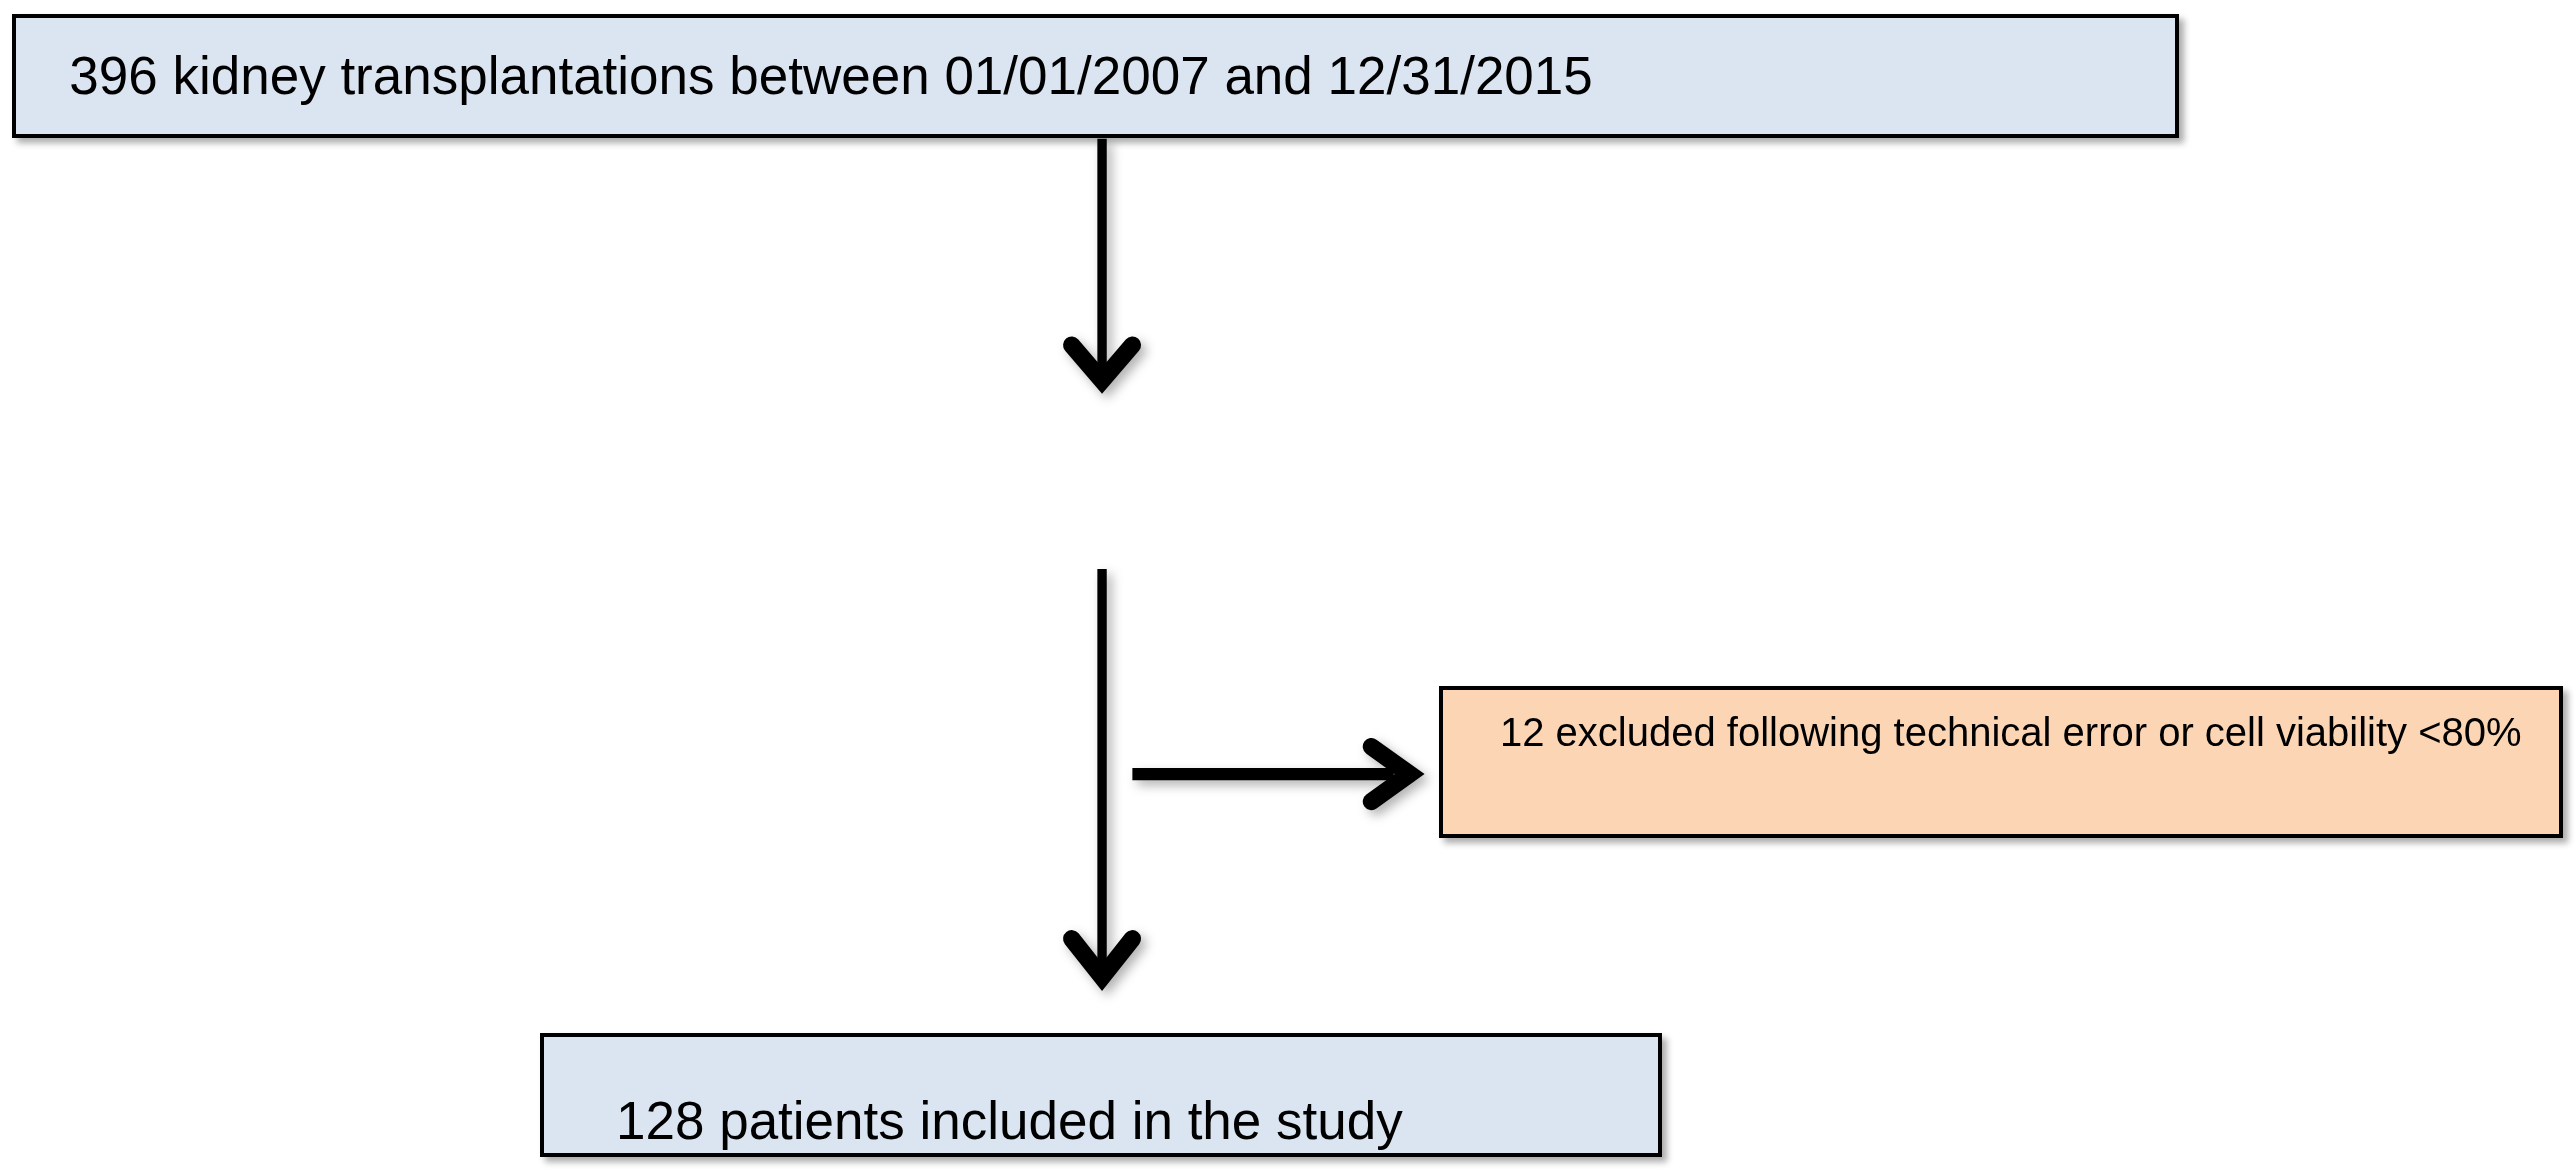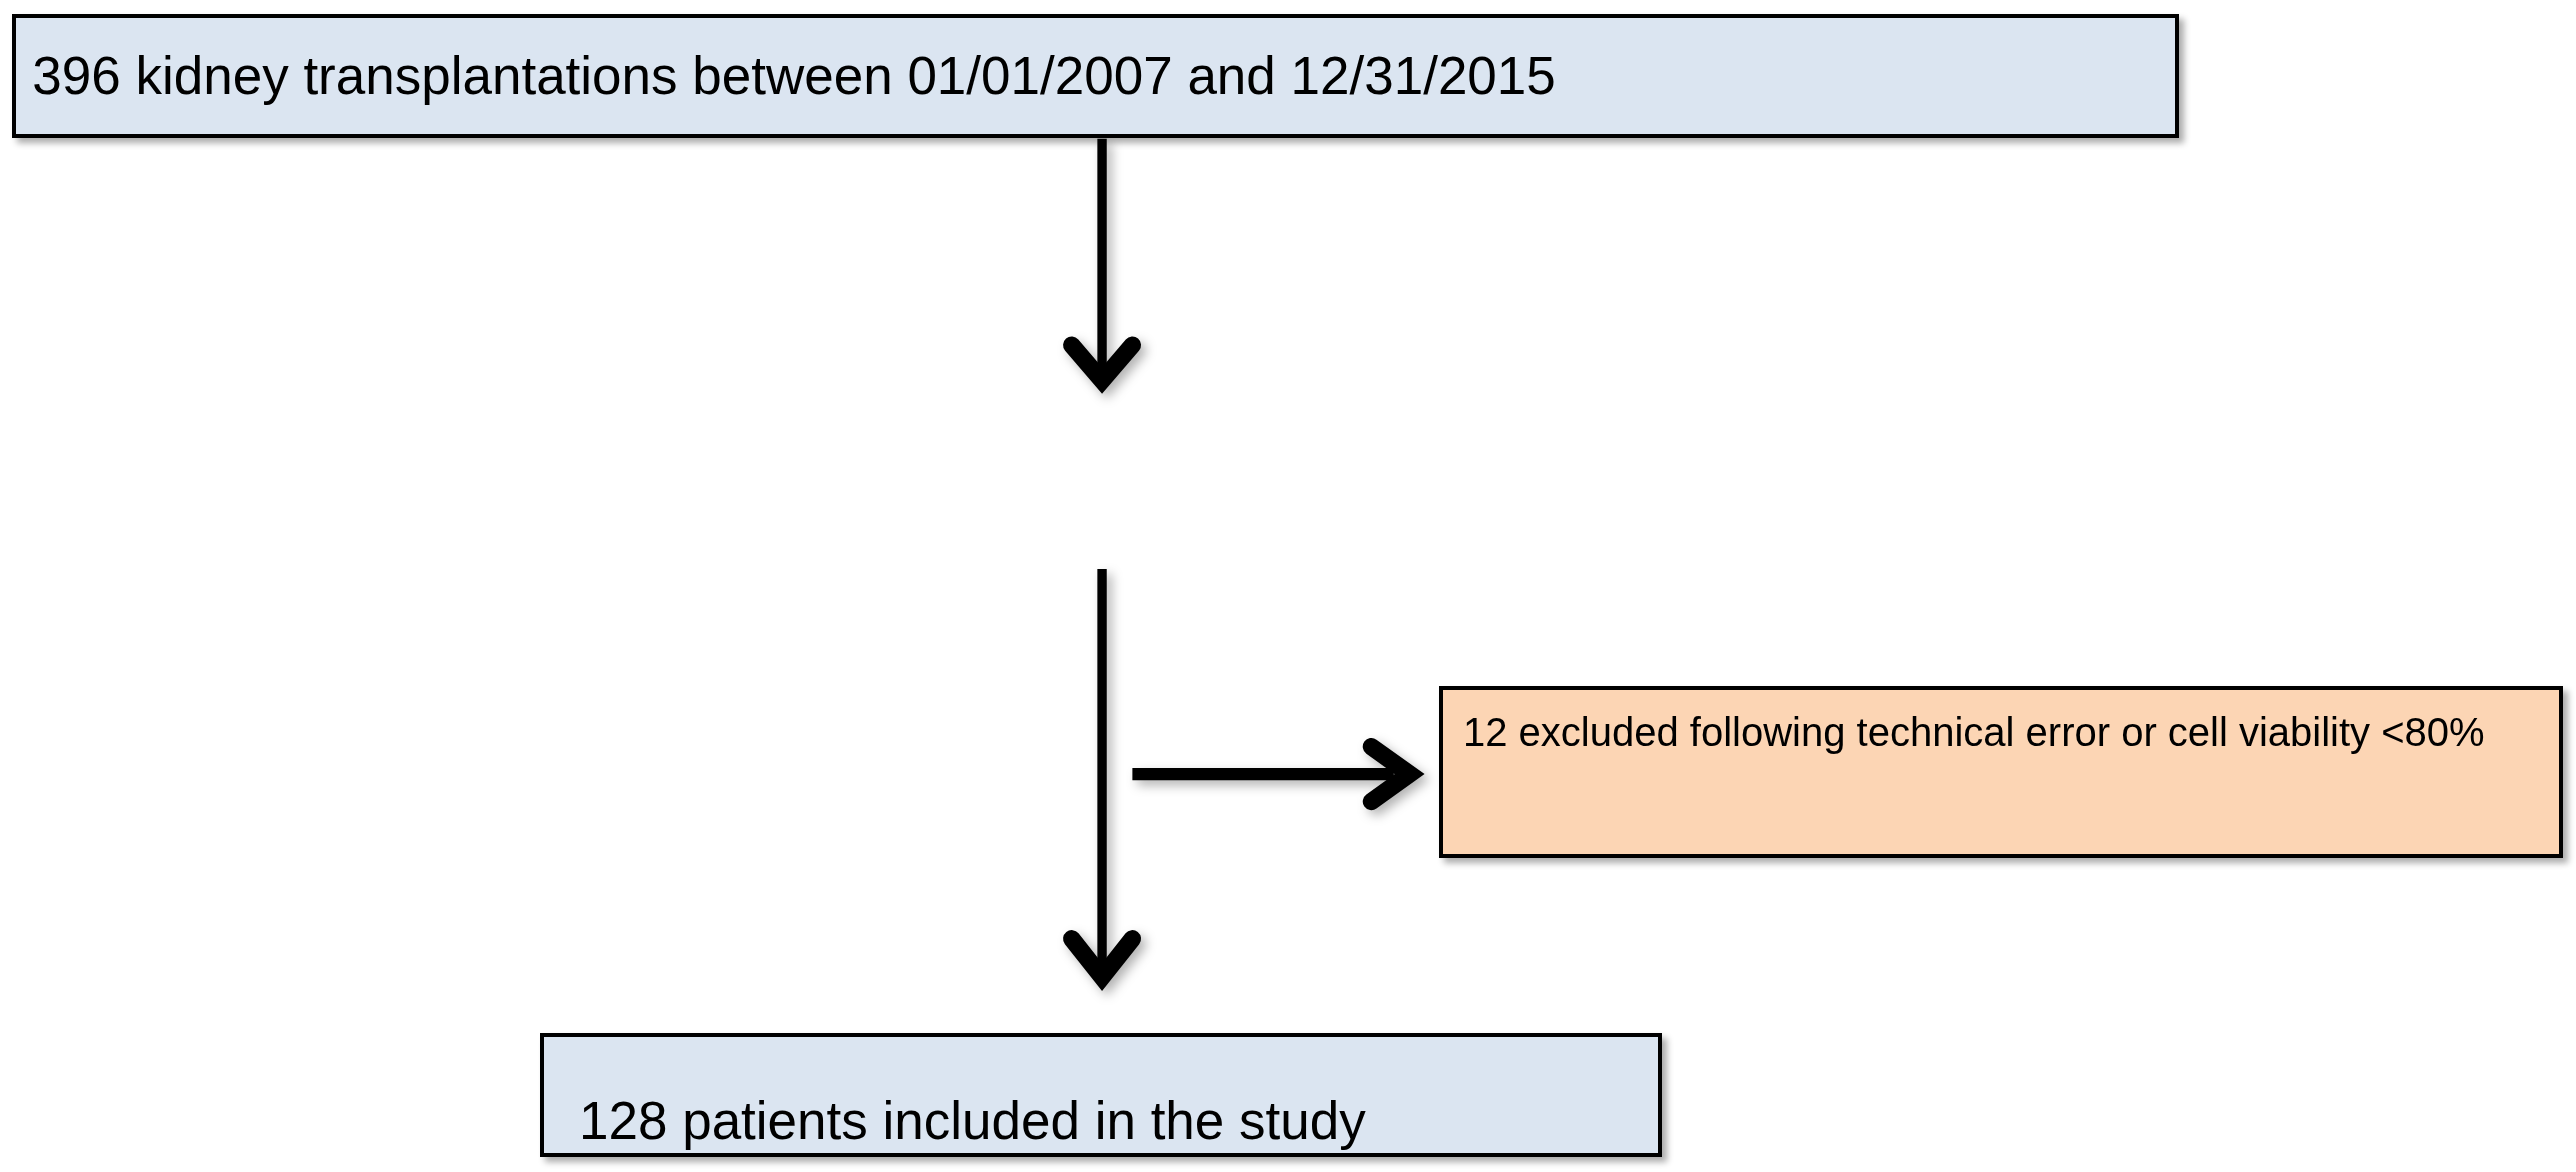--- a/index.html
+++ b/index.html
@@ -25,20 +25,21 @@
     color: #000000;
     line-height: 1.18;
     box-shadow: 5px 5px 6.5px rgba(0,0,0,0.33);
   }
   .node-fill-blue { background: #dbe5f1; }
   .node-fill-orange { background: #fcd5b4; }
   .node-text {
     display: block;
     width: 100%;
     white-space: pre-line;
+    margin-left: 37px;
   }
   
   #node-source {
     left: 12.3px;
     top: 14.4px;
     width: 2167px;
     height: 124px;
     font-size: 53px;
     padding-left: 16px;
     padding-right: 7.2px;
@@ -51,21 +52,21 @@
     height: 123px;
     font-size: 53px;
     padding-left: 27.4px;
     padding-right: 7.2px;
   }
   
   #node-excluded {
     left: 1439px;
     top: 686px;
     width: 1124px;
-    height: 172px;
+    height: 152px;
     font-size: 40px;
     padding-left: 20px;
     padding-right: 13px;
     align-items: flex-start;
     padding-top: 19px;
   }
   
   #node-included {
     left: 540px;
     top: 1033px;

